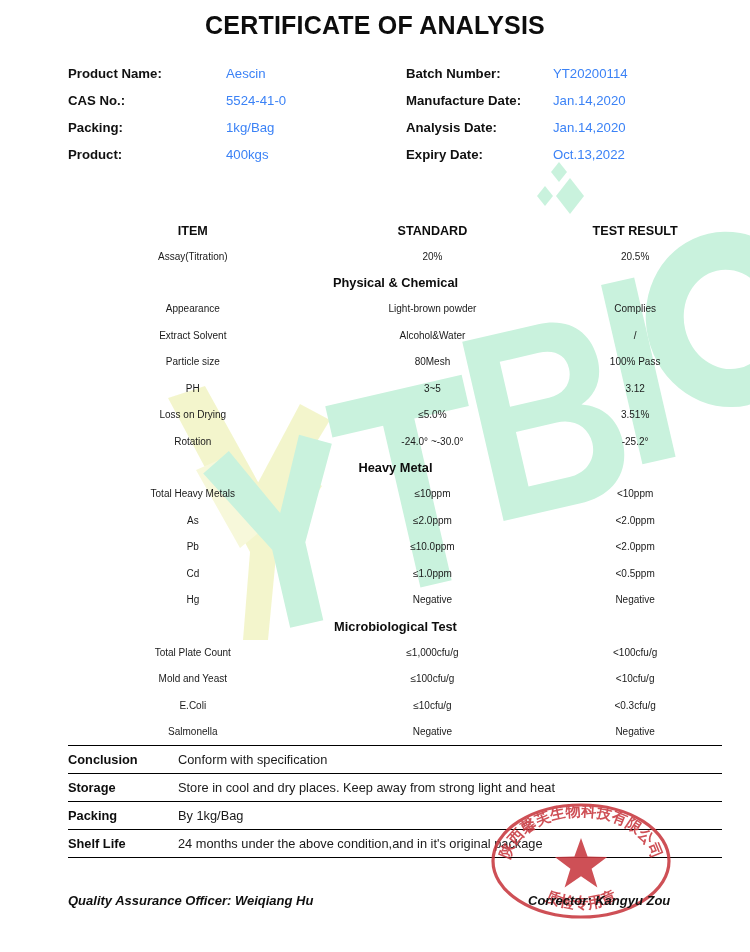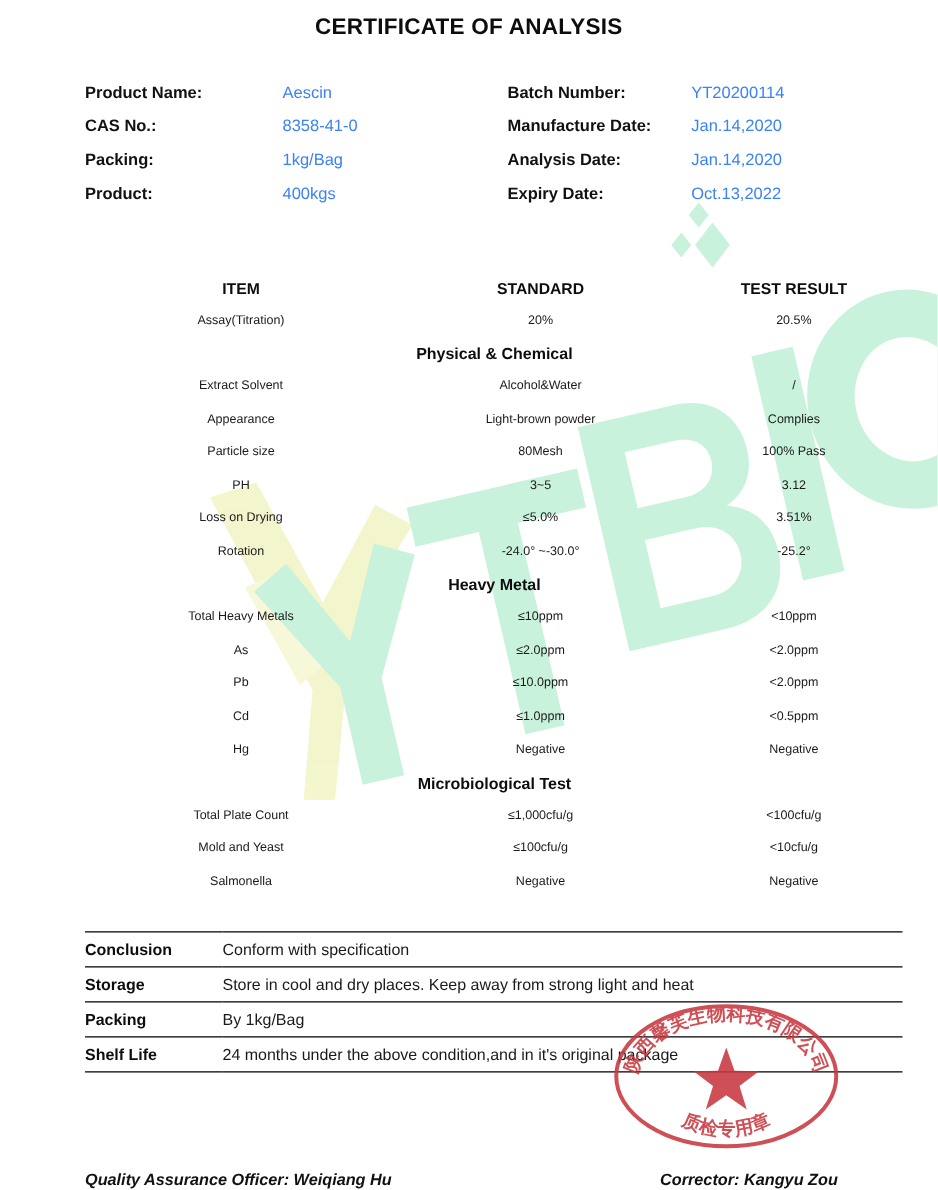--- a/index.html
+++ b/index.html
@@ -35,21 +35,21 @@
     height: 952px;
     box-sizing: border-box;
   }
 
   #doc-title {
     position: absolute;
     left: 0;
     top: 11px;
     width: 750px;
     text-align: center;
-    font-size: 18px;
+    font-size: 25px;
     font-weight: bold;
     letter-spacing: 0.2px;
     color: #0d0d0d;
   }
 
   
   #header-info {
     position: absolute;
     left: 68px;
     top: 66px;
@@ -146,21 +146,20 @@
     width: 654px;
     height: 22px;
   }
   .sig {
     position: absolute;
     font-size: 13px;
     font-weight: bold;
     font-style: italic;
     color: #111;
     white-space: nowrap;
-    margin-top: 43px;
   }
   #sig-qa   { left: 0px;   top: 0px; }
   #sig-corr { left: 460px; top: 0px; z-index: 4; }
 
   
   #stamp {
     position: absolute;
     left: 487px;
     top: 800px;
     width: 188px;
@@ -219,21 +218,21 @@
       </div>
       <div class="info-cell-right col-right">
         <span class="info-label">Batch Number:</span>
         <span class="info-value">YT20200114</span>
       </div>
     </div>
 
     <div class="info-row">
       <div class="info-cell-left col-left">
         <span class="info-label">CAS No.:</span>
-        <span class="info-value">8358-41-0</span>
+        <span class="info-value">5524-41-0</span>
       </div>
       <div class="info-cell-right col-right">
         <span class="info-label">Manufacture Date:</span>
         <span class="info-value">Jan.14,2020</span>
       </div>
     </div>
 
     <div class="info-row">
       <div class="info-cell-left col-left">
         <span class="info-label">Packing:</span>
@@ -270,28 +269,28 @@
         <td class="c-item">Assay(Titration)</td>
         <td class="c-standard">20%</td>
         <td class="c-result">20.5%</td>
       </tr>
 
       <tr class="r-section">
         <td class="c-item" colspan="3">Physical &amp; Chemical</td>
       </tr>
 
       <tr class="r-data">
+        <td class="c-item">Appearance</td>
+        <td class="c-standard">Light-brown powder</td>
+        <td class="c-result">Complies</td>
+      </tr>
+      <tr class="r-data">
         <td class="c-item">Extract Solvent</td>
         <td class="c-standard">Alcohol&amp;Water</td>
         <td class="c-result">/</td>
-      </tr>
-      <tr class="r-data">
-        <td class="c-item">Appearance</td>
-        <td class="c-standard">Light-brown powder</td>
-        <td class="c-result">Complies</td>
       </tr>
       <tr class="r-data">
         <td class="c-item">Particle size</td>
         <td class="c-standard">80Mesh</td>
         <td class="c-result">100% Pass</td>
       </tr>
       <tr class="r-data">
         <td class="c-item">PH</td>
         <td class="c-standard">3~5</td>
         <td class="c-result">3.12</td>
@@ -343,20 +342,25 @@
 
       <tr class="r-data">
         <td class="c-item">Total Plate Count</td>
         <td class="c-standard">≤1,000cfu/g</td>
         <td class="c-result">&lt;100cfu/g</td>
       </tr>
       <tr class="r-data">
         <td class="c-item">Mold and Yeast</td>
         <td class="c-standard">≤100cfu/g</td>
         <td class="c-result">&lt;10cfu/g</td>
+      </tr>
+      <tr class="r-data">
+        <td class="c-item">E.Coli</td>
+        <td class="c-standard">≤10cfu/g</td>
+        <td class="c-result">&lt;0.3cfu/g</td>
       </tr>
       <tr class="r-data">
         <td class="c-item">Salmonella</td>
         <td class="c-standard">Negative</td>
         <td class="c-result">Negative</td>
       </tr>
     </tbody>
   </table>
 
   <table id="summary-table">

